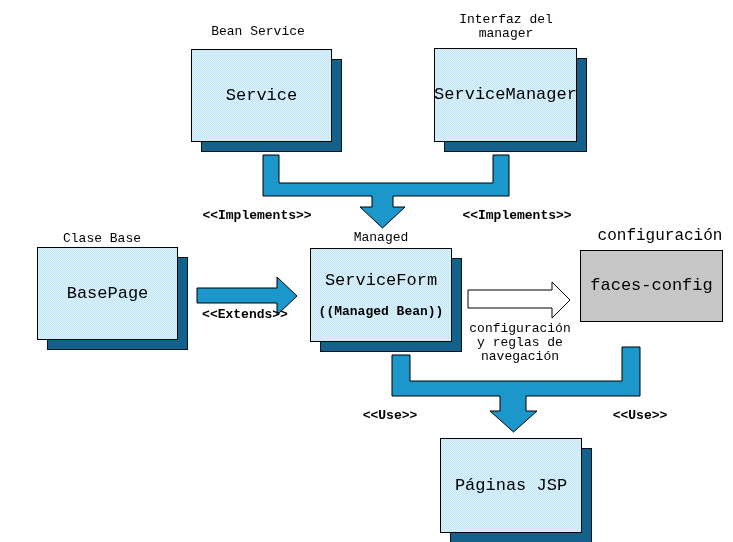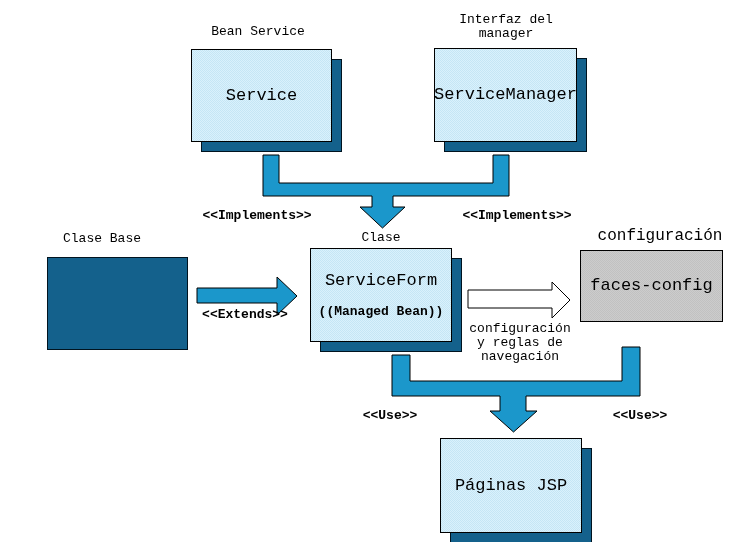--- a/index.html
+++ b/index.html
@@ -65,24 +65,27 @@
     <div>Interfaz del</div>
     <div>manager</div>
   </div>
   <div class="shadow" style="left:444px;top:58px;width:143px;height:94px;"></div>
   <div class="box box-blue" style="left:434px;top:48px;width:143px;height:94px;">
     <div class="box-title">ServiceManager</div>
   </div>
 
   <div class="stereotype" style="left:257px;top:209px;">&lt;&lt;Implements&gt;&gt;</div>
   <div class="stereotype" style="left:517px;top:209px;">&lt;&lt;Implements&gt;&gt;</div>
-  <div class="caption" style="left:381px;top:231px;">Clase</div>
+  <div class="caption" style="left:381px;top:231px;">Managed</div>
 
   <div class="caption" style="left:102px;top:232px;">Clase Base</div>
   <div class="shadow" style="left:47px;top:257px;width:141px;height:93px;"></div>
+  <div class="box box-blue" style="left:37px;top:247px;width:141px;height:93px;">
+    <div class="box-title">BasePage</div>
+  </div>
 
   <div class="stereotype" style="left:245px;top:308px;">&lt;&lt;Extends&gt;&gt;</div>
 
   <div class="shadow" style="left:320px;top:258px;width:142px;height:94px;"></div>
   <div class="box box-blue" style="left:310px;top:248px;width:142px;height:94px;">
     <div class="box-title">ServiceForm</div>
     <div class="box-subtitle">((Managed Bean))</div>
   </div>
 
   <div class="note" style="left:520px;top:322px;">

